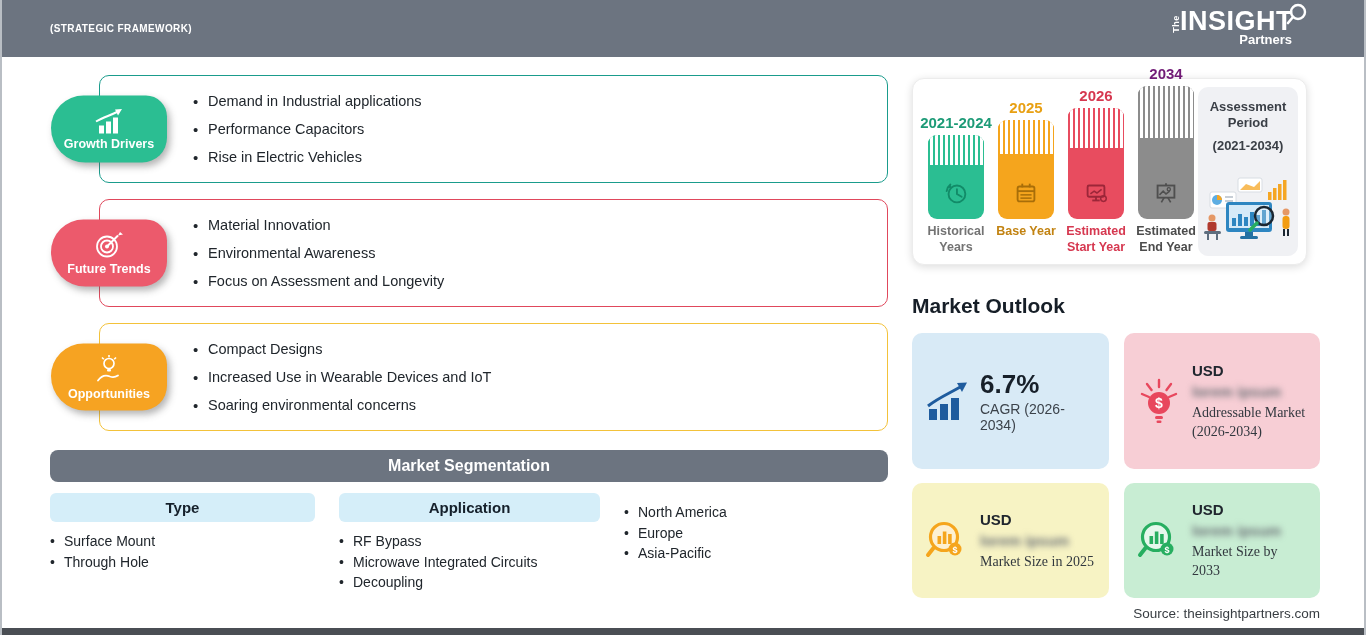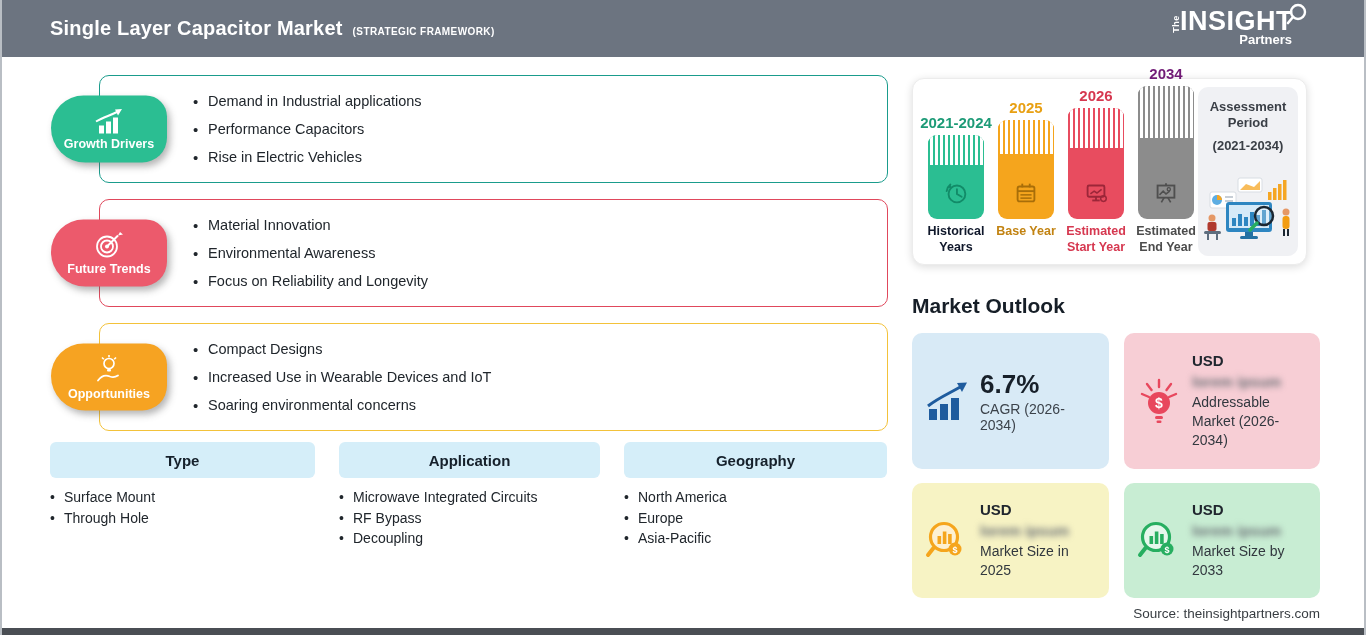--- a/index.html
+++ b/index.html
@@ -41,21 +41,21 @@
             border-radius:34px 22px 26px 36px;box-shadow:3px 4px 7px rgba(90,90,90,.45);}
   .badge-green{background:#2bbe92;}
   .badge-red{background:#ec5a6c;}
   .badge-orange{background:#f6a322;}
   .fw-badge .badge-label{font-size:12.5px;font-weight:bold;}
 
   .seg-bar{margin-top:19px;height:32px;background:#6c7480;border-radius:8px;
            display:flex;align-items:center;justify-content:center;
            color:#fff;font-size:16px;font-weight:bold;}
   .seg-grid{margin-top:11px;display:grid;grid-template-columns:265px 261px 263px;column-gap:24px;}
-  .seg-head{height:36px;background:#d5eef9;border-radius:6px;display:flex;align-items:center;
+  .seg-head{height:29px;background:#d5eef9;border-radius:6px;display:flex;align-items:center;
             justify-content:center;font-size:15px;font-weight:bold;color:#15202b;}
   .seg-list{list-style:none;margin:9px 0 0 0;padding:0;}
   .seg-list li{position:relative;padding-left:14px;font-size:14px;color:#20262c;
                line-height:20.5px;}
   .seg-list li::before{content:"•";position:absolute;left:0;color:#20262c;}
 
   
   .right-col{position:absolute;left:910px;top:78px;width:408px;}
   .chart-card{position:relative;width:395px;height:187px;background:#fff;border-radius:12px;
               border:1px solid #ececec;box-shadow:0 2px 8px rgba(0,0,0,.14);box-sizing:border-box;}
@@ -68,21 +68,21 @@
   .bar-green{background:#2bbe92;height:84px;}
   .bar-green::before{height:30px;background:repeating-linear-gradient(90deg,#2bbe92 0 2px,#fff 2px 5px);}
   .bar-orange{background:#f5a51d;height:99px;}
   .bar-orange::before{height:34px;background:repeating-linear-gradient(90deg,#f5a51d 0 2px,#fff 2px 5px);}
   .bar-red{background:#e84c5f;height:111px;}
   .bar-red::before{height:40px;background:repeating-linear-gradient(90deg,#e84c5f 0 2px,#fff 2px 5px);}
   .bar-gray{background:#8c8c8c;height:133px;}
   .bar-gray::before{height:52px;background:repeating-linear-gradient(90deg,#8c8c8c 0 2px,#fff 2px 5px);}
   .bar-cat{margin-top:5px;height:32px;font-size:12.5px;font-weight:bold;text-align:center;
            line-height:15.5px;width:72px;}
-  .c-green{color:#0f172a;}  .t-green{color:#1d9b77;}
+  .c-green{color:#737373;}  .t-green{color:#1d9b77;}
   .c-orange{color:#c28312;} .t-orange{color:#e8a013;}
   .c-red{color:#d63850;}    .t-red{color:#d63850;}
   .c-dark{color:#4c4c4c;}   .t-dark{color:#701a75;}
   .assessment{position:absolute;top:8px;right:8px;bottom:8px;width:100px;background:#f0f1f4;
               border-radius:10px;display:flex;flex-direction:column;align-items:center;
               padding-top:12px;box-sizing:border-box;}
   .assess-line{font-size:13px;font-weight:bold;color:#3a3f46;line-height:16px;}
   .assess-range{font-size:13px;font-weight:bold;color:#3a3f46;margin-top:7px;}
   .assess-illus{position:absolute;bottom:4px;left:50%;transform:translateX(-50%);}
 
@@ -92,31 +92,30 @@
         align-items:center;gap:10px;}
   .card-blue{background:#d8eaf6;min-height:136px;}
   .card-pink{background:#f7ced5;min-height:136px;}
   .card-yellow{background:#f7f3c4;min-height:115px;}
   .card-green{background:#c8edd3;min-height:115px;}
   .card-icon{flex:0 0 46px;display:flex;align-items:center;justify-content:center;}
   .card-value{font-size:26px;font-weight:bold;color:#17202a;line-height:30px;}
   .card-sub{font-size:14px;color:#3c434b;margin-top:2px;}
   .card-usd{font-size:15px;font-weight:bold;color:#20262e;}
   .card-blur{font-size:15px;font-weight:bold;color:#6a6f75;filter:blur(3px);margin:4px 0 3px 0;}
-  .card-label{font-size:14px;color:#32383f;line-height:19px;}
+  .card-label{font-size:14px;color:#32383f;line-height:19px;font-family:Liberation Serif, serif;}
   .source-line{margin-top:8px;text-align:right;font-size:13.5px;color:#383d42;}
 </style>
 </head>
 <body>
 
 <div class="page">
 
   <header class="topbar">
     <div class="title-wrap">
-      <h1 class="page-title">Single Layer Capacitor Market</h1>
       <span class="page-subtitle">(STRATEGIC FRAMEWORK)</span>
     </div>
     <div class="logo">
       <div class="logo-top">
         <span class="logo-the">The</span>
         <span class="logo-name">INSIGHT</span>
         <svg class="logo-mag" width="24" height="26" viewBox="0 0 24 26">
           <circle cx="14" cy="9" r="7" fill="none" stroke="#ffffff" stroke-width="2.4"></circle>
           <line x1="9" y1="14" x2="4" y2="20" stroke="#ffffff" stroke-width="2.6" stroke-linecap="round"></line>
         </svg>
@@ -142,21 +141,21 @@
           <rect x="21" y="9" width="5" height="16" fill="#fff"></rect>
         </svg>
         <span class="badge-label">Growth Drivers</span>
       </div>
     </div>
 
     <div class="fw-row fw-red">
       <ul class="fw-list">
         <li>Material Innovation</li>
         <li>Environmental Awareness</li>
-        <li>Focus on Reliability and Longevity</li>
+        <li>Focus on Assessment and Longevity</li>
       </ul>
       <div class="fw-badge badge-red">
         <svg width="32" height="28" viewBox="0 0 32 28">
           <circle cx="14" cy="15" r="10" fill="none" stroke="#fff" stroke-width="1.8"></circle>
           <circle cx="14" cy="15" r="6" fill="none" stroke="#fff" stroke-width="1.8"></circle>
           <circle cx="14" cy="15" r="2" fill="#fff"></circle>
           <line x1="14" y1="15" x2="25" y2="4" stroke="#fff" stroke-width="2"></line>
           <polygon points="25,4 30,3 27,0.5" fill="#fff"></polygon>
         </svg>
         <span class="badge-label">Future Trends</span>
@@ -175,38 +174,38 @@
           <rect x="13" y="14.5" width="4" height="2.5" rx="1" fill="#fff"></rect>
           <line x1="15" y1="0.5" x2="15" y2="2.8" stroke="#fff" stroke-width="1.6"></line>
           <line x1="8" y1="3" x2="9.8" y2="4.8" stroke="#fff" stroke-width="1.6"></line>
           <line x1="22" y1="3" x2="20.2" y2="4.8" stroke="#fff" stroke-width="1.6"></line>
           <path d="M4 26 q5 -7 12 -4 q4 1.5 8 -1" fill="none" stroke="#fff" stroke-width="1.8" stroke-linecap="round"></path>
         </svg>
         <span class="badge-label">Opportunities</span>
       </div>
     </div>
 
+    <div class="seg-bar">Market Segmentation</div>
     <div class="seg-grid">
       <div>
         <div class="seg-head">Type</div>
         <ul class="seg-list">
           <li>Surface Mount</li>
           <li>Through Hole</li>
         </ul>
       </div>
       <div>
         <div class="seg-head">Application</div>
         <ul class="seg-list">
+          <li>RF Bypass</li>
           <li>Microwave Integrated Circuits</li>
-          <li>RF Bypass</li>
           <li>Decoupling</li>
         </ul>
       </div>
       <div>
-        <div class="seg-head">Geography</div>
         <ul class="seg-list">
           <li>North America</li>
           <li>Europe</li>
           <li>Asia-Pacific</li>
         </ul>
       </div>
     </div>
   </section>
 
   <aside class="right-col">

